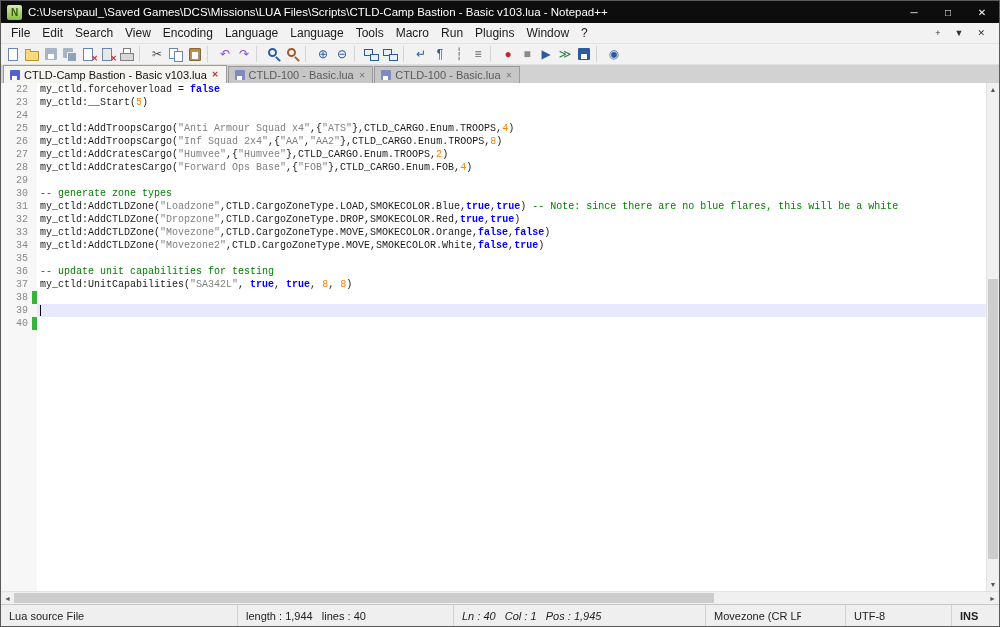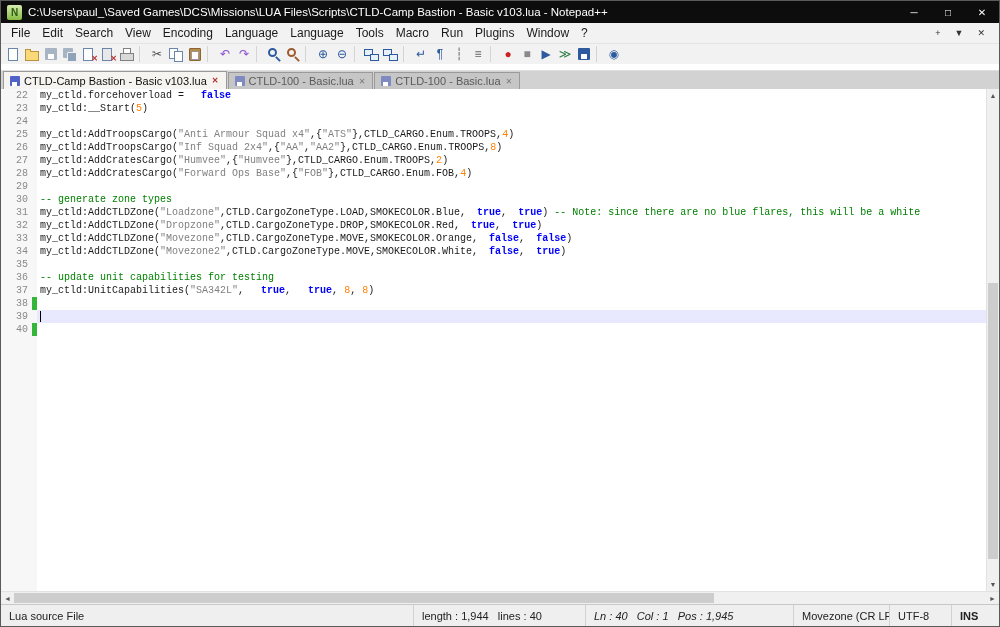--- a/index.html
+++ b/index.html
@@ -49,21 +49,21 @@
   .k-paste::before { content:""; width:12px; height:13px; left:3px; top:2px; background:#b98b4a; border:1px solid #8a6530; border-radius:1px; }
   .k-paste::after  { content:""; width:8px; height:9px; left:5px; top:5px; background:#fff; border:1px solid #999; }
   .k-find::before, .k-replace::before { content:""; width:9px; height:9px; left:3px; top:2px; border:2px solid #2d5a9e; border-radius:50%; }
   .k-find::after, .k-replace::after { content:""; width:2px; height:6px; right:4px; bottom:1px; background:#2d5a9e; transform:rotate(-45deg); }
   .k-replace::before { border-color:#9e5a2d; }
   .k-replace::after  { background:#9e5a2d; }
   .k-sync::before { content:""; width:9px; height:7px; left:1px; top:3px; background:#e8f0fa; border:1px solid #2d5a9e; }
   .k-sync::after  { content:""; width:9px; height:7px; left:7px; top:8px; background:#e8f0fa; border:1px solid #2d5a9e; }
 
   
-  .tabbar { height:19px; background:#d2d2d2; display:flex; align-items:flex-end; padding:1px 2px 0; gap:1px; border-top:1px solid #e0e0e0; flex:0 0 auto;margin-top:6px; }
+  .tabbar { height:19px; background:#d2d2d2; display:flex; align-items:flex-end; padding:1px 2px 0; gap:1px; border-top:1px solid #e0e0e0; flex:0 0 auto; }
   .tab { height:17px; display:flex; align-items:center; gap:4px; padding:0 6px; font-size:11px;
     background:#c6c6c6; border:1px solid #9a9a9a; border-bottom:none; color:#5a5a5a; white-space:nowrap; }
   .tab.active { background:#f5f4f1; color:#101010; height:18px; }
   .tabicon { width:10px; height:10px; background:#4f63c8; border-radius:1px; position:relative; }
   .tabicon::after { content:""; position:absolute; width:5px; height:4px; left:2px; bottom:0; background:#fff; }
   .tab:not(.active) .tabicon { background:#7f8bc0; }
   .tabclose { font-size:8px; color:#7a7a7a; padding:0 1px; }
   .tab.active .tabclose { color:#b03030; font-weight:bold; }
 
   
@@ -71,36 +71,36 @@
   .gutter { width:36px; background:#f7f7f7; display:flex; flex-direction:column; font-family:"Liberation Mono", monospace; font-size:10px; color:#8a8a8a; flex:0 0 auto; }
   .gut-row { height:13px; display:flex; align-items:center; }
   .gut-row .num { flex:1; text-align:right; padding-right:4px; display:block; }
   .gut-row .mark { width:5px; height:13px; display:block; }
   .gut-row .mark.on { background:#35b53a; }
   .code { flex:1 1 auto; font-family:"Liberation Mono", monospace; font-size:10px; overflow:hidden; }
   .code-row { height:13px; display:flex; align-items:center; white-space:pre; padding-left:3px; width:100%; }
   .code-row.current-line { background:#e8e8ff; }
   .caret { width:1px; height:11px; background:#000; display:inline-block; flex:0 0 auto; }
   .tk-d { color:#1a1a1a; }
-  .tk-k { color:#0000ff; font-weight:bold;margin-left:11px; }
+  .tk-k { color:#0000ff; font-weight:bold; }
   .tk-s { color:#808080; }
   .tk-n { color:#ff8000; }
   .tk-c { color:#008000; }
 
   
   .vscroll { width:13px; background:#f0f0f0; border-left:1px solid #e2e2e2; display:flex; flex-direction:column; align-items:center; flex:0 0 auto; }
   .sarrow { height:13px; width:13px; display:flex; align-items:center; justify-content:center; font-size:7px; color:#555; flex:0 0 auto; }
   .vtrack { flex:1; width:100%; position:relative; }
   .vthumb { position:absolute; top:38%; height:58%; left:1px; right:1px; background:#cdcdcd; }
   .hscroll { height:13px; background:#f0f0f0; border-top:1px solid #e2e2e2; display:flex; align-items:center; flex:0 0 auto; }
   .htrack { flex:1; height:100%; position:relative; }
   .hthumb { position:absolute; left:0; width:72%; top:1px; bottom:1px; background:#cdcdcd; }
 
   
-  .statusbar { height:22px; background:#efefef; border-top:1px solid #c8c8c8; display:flex; align-items:stretch; font-size:11px; color:#222; flex:0 0 auto; }
+  .statusbar { height:22px; background:#efefef; border-top:1px solid #c8c8c8; display:flex; align-items:stretch; font-size:11px; color:#222; flex:0 0 auto;gap:44px; }
   .st { display:flex; align-items:center; padding:0 8px; white-space:pre; border-left:1px solid #d2d2d2; overflow:hidden; }
   .st-doc { flex:1; border-left:none; }
   .st-len { width:172px; }
   .st-pos { width:208px;font-style:italic; }
   .st-eol { width:96px; }
   .st-enc { width:62px; }
   .st-ins { width:48px;font-weight:bold; }
 </style>
 </head>
 <body>

